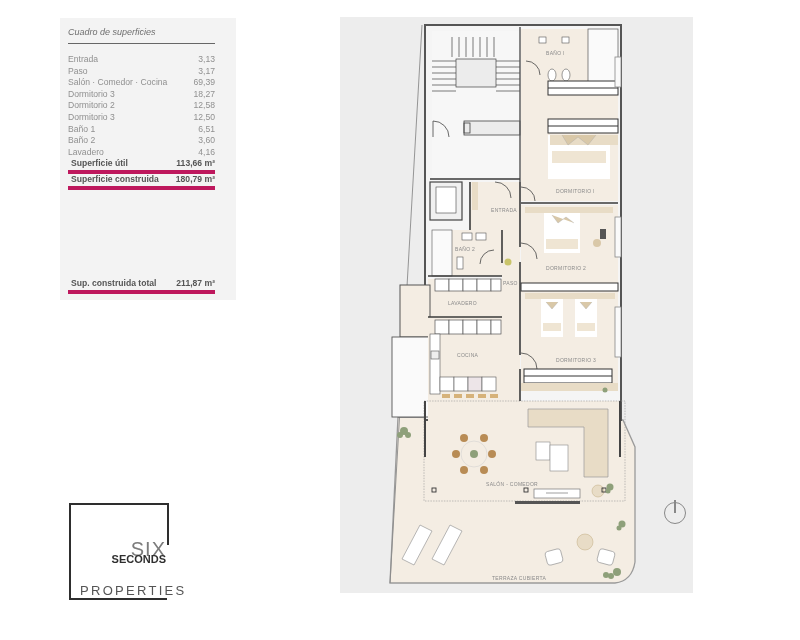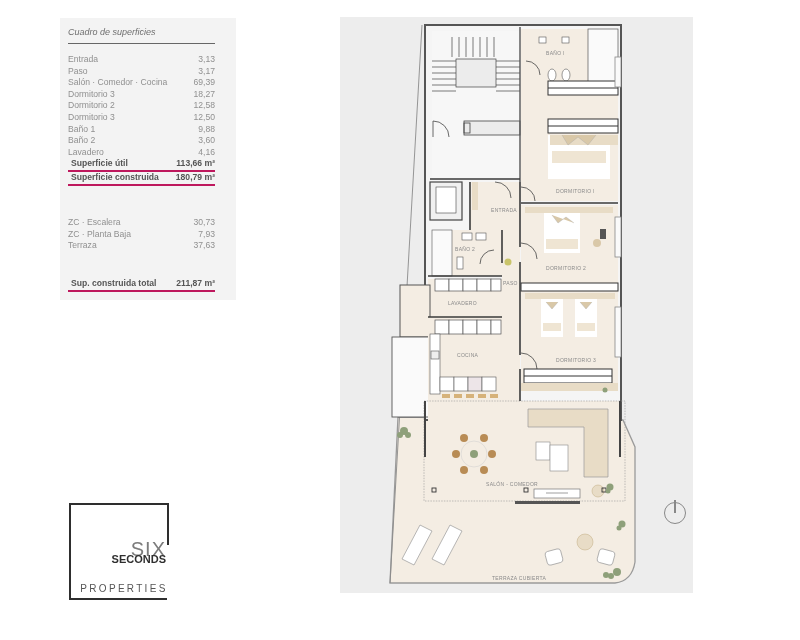--- a/index.html
+++ b/index.html
@@ -6,31 +6,31 @@
   body { width:800px; height:640px; background:#ffffff; position:relative; overflow:hidden;
          font-family:"Liberation Sans", sans-serif; color:#8a8a8a; }
 
   
   .table-panel { position:absolute; left:60px; top:18px; width:176px; height:282px; background:#f3f3f3; }
   .table-title { position:absolute; left:8px; top:9px; font-size:9px; font-style:italic; color:#6f6f6f; }
   .title-rule { position:absolute; left:8px; top:25px; width:147px; height:1px; background:#666; }
   .rows { position:absolute; left:8px; top:36px; width:147px; }
   .row { display:flex; justify-content:space-between; font-size:8.6px; height:11.6px; line-height:11.6px; color:#909090; }
   .row.bold { font-weight:bold; color:#555; padding-left:3px; }
-  .row.bold.under { border-bottom:2px solid #be185d;justify-content:space-between; }
+  .row.bold.under { border-bottom:4px solid #be185d;justify-content:space-between; }
   .rows2 { position:absolute; left:8px; top:199px; width:147px; }
   .total { position:absolute; left:8px; top:260px; width:147px; }
 
   
   .logo-box { position:absolute; left:69px; top:503px; width:96px; height:93px;
               border-top:2px solid #2e2e2e; border-left:2px solid #2e2e2e; border-bottom:2px solid #2e2e2e; }
   .logo-box:after { content:""; position:absolute; right:-2px; top:-2px; width:2px; height:42px; background:#2e2e2e; }
   .logo-six { position:absolute; left:118px; top:538px; width:48px; text-align:right; font-size:20px; color:#7c7c7c; letter-spacing:1px; }
   .logo-seconds { position:absolute; left:80px; top:553px; width:86px; text-align:right; font-size:11px; font-weight:bold; color:#2f2f2f; }
-  .logo-properties { position:absolute; left:80px; top:583px; width:88px; text-align:center; font-size:10px; letter-spacing:2.3px; color:#555; }
+  .logo-properties { position:absolute; left:80px; top:583px; width:88px; text-align:left; font-size:13px; letter-spacing:2.3px; color:#555; }
 
   
   .plan-panel { position:absolute; left:340px; top:17px; width:353px; height:576px; background:#ededed; }
   .plan-svg { position:absolute; left:340px; top:17px; }
   .room-label { font-family:"Liberation Sans", sans-serif; font-size:5px; fill:#8a8a8a; letter-spacing:0.3px; }
 
   
   .compass { position:absolute; left:664px; top:502px; width:20px; height:20px; border:1.4px solid #888; border-radius:50%; }
   .compass:after { content:""; position:absolute; left:9.3px; top:-3px; width:1.4px; height:13px; background:#888; }
 </style>
@@ -60,51 +60,37 @@
     <div class="row">
         <span>Dormitorio 2</span>
         <span>12,58</span>
       </div>
     <div class="row">
         <span>Dormitorio 3</span>
         <span>12,50</span>
       </div>
     <div class="row">
         <span>Baño 1</span>
-        <span>9,88</span>
+        <span>6,51</span>
       </div>
     <div class="row">
         <span>Baño 2</span>
         <span>3,60</span>
       </div>
     <div class="row">
         <span>Lavadero</span>
         <span>4,16</span>
       </div>
     <div class="row bold under">
         <span>Superficie útil</span>
         <span>113,66 m²</span>
       </div>
     <div class="row bold under">
         <span>Superficie construida</span>
         <span>180,79 m²</span>
-      </div>
-  </div>
-  <div class="rows2">
-    <div class="row">
-        <span>ZC · Escalera</span>
-        <span>30,73</span>
-      </div>
-    <div class="row">
-        <span>ZC · Planta Baja</span>
-        <span>7,93</span>
-      </div>
-    <div class="row">
-        <span>Terraza</span>
-        <span>37,63</span>
       </div>
   </div>
   <div class="total">
     <div class="row bold under">
         <span>Sup. construida total</span>
         <span>211,87 m²</span>
       </div>
   </div>
 </div>
 

